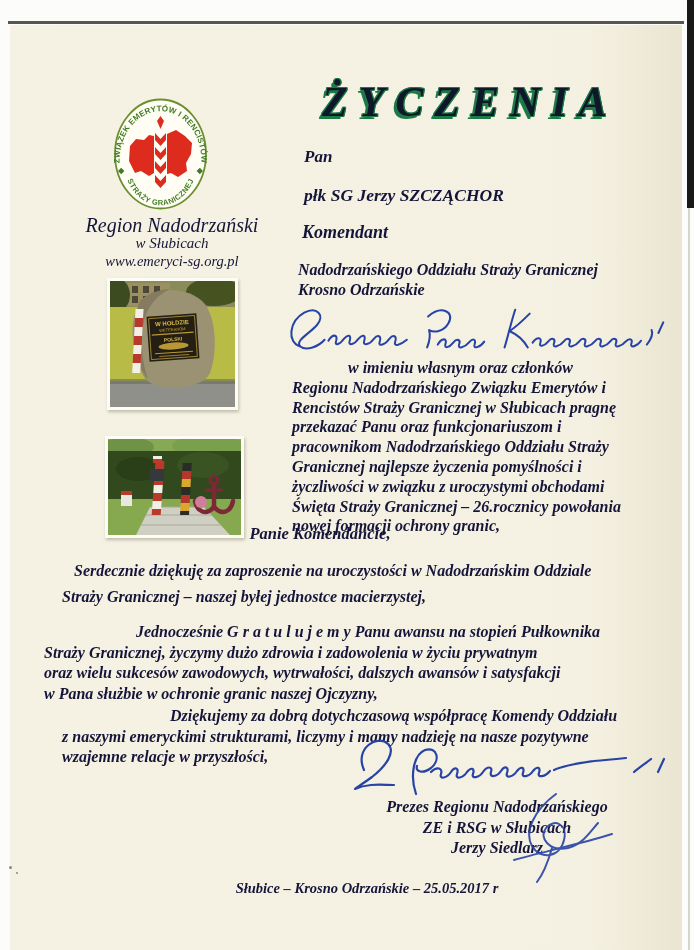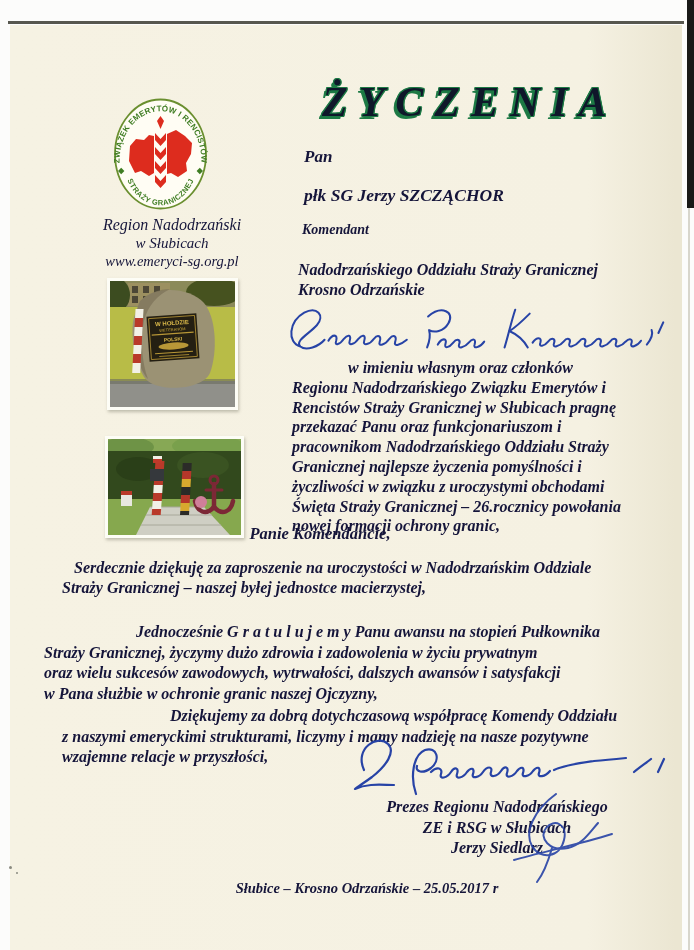--- a/index.html
+++ b/index.html
@@ -16,35 +16,35 @@
   .pre{white-space:pre-line;}
 
   .title{position:absolute;left:322px;top:78px;font-size:42px;font-weight:bold;font-style:italic;
          letter-spacing:11px;color:#0f172a;
          text-shadow:1.2px 0 #1d7a45,-1.2px 0 #1d7a45,0 1.2px #1d7a45,0 -1.2px #1d7a45,
                      1px 1px #1d7a45,-1px -1px #1d7a45,-1px 1px #1d7a45,1px -1px #1d7a45,
                      -3px 3px 0 #1d7a45;}
 
   .org-block{position:absolute;left:82px;top:216px;width:180px;text-align:center;
              font-style:italic;line-height:18px;}
-  .org-region{font-size:16px;}
+  .org-region{font-size:20px;}
   .org-city{font-size:15px;}
   .org-web{font-size:14.5px;}
 
   .recip{font-weight:bold;font-style:italic;}
   .recip-pan{left:304px;top:147px;font-size:17px;}
   .recip-name{left:304px;top:185px;font-size:17.5px;}
-  .recip-role{left:302px;top:222px;font-size:14px;text-align:right;}
+  .recip-role{left:302px;top:222px;font-size:18px;text-align:right;}
   .recip-unit{left:298px;top:260px;font-size:16px;line-height:20px;width:380px;}
 
   .para1{left:292px;top:358px;width:378px;font-size:16px;line-height:19.8px;
          font-weight:bold;font-style:italic;text-indent:56px;}
   .salut2{left:0;top:524px;width:640px;text-align:center;font-size:16.5px;
           font-weight:bold;font-style:italic;}
-  .para2{left:62px;top:558px;width:604px;font-size:16px;line-height:20px;
+  .para2{left:62px;top:558px;width:604px;font-size:16px;line-height:26px;
          font-weight:bold;font-style:italic;text-indent:12px;}
   .para3{left:44px;top:622px;width:604px;font-size:16px;line-height:20.5px;
          font-weight:bold;font-style:italic;text-indent:92px;}
   .para4{left:62px;top:706px;width:604px;font-size:16px;line-height:20.5px;
          font-weight:bold;font-style:italic;text-indent:108px;}
 
   .sign-block{left:352px;top:797px;width:290px;text-align:center;font-size:16px;
               line-height:20.5px;font-weight:bold;font-style:italic;}
   .footer-line{left:0;top:880px;width:694px;text-align:center;font-size:14.5px;
                font-weight:bold;font-style:italic;margin-left:20px;}

